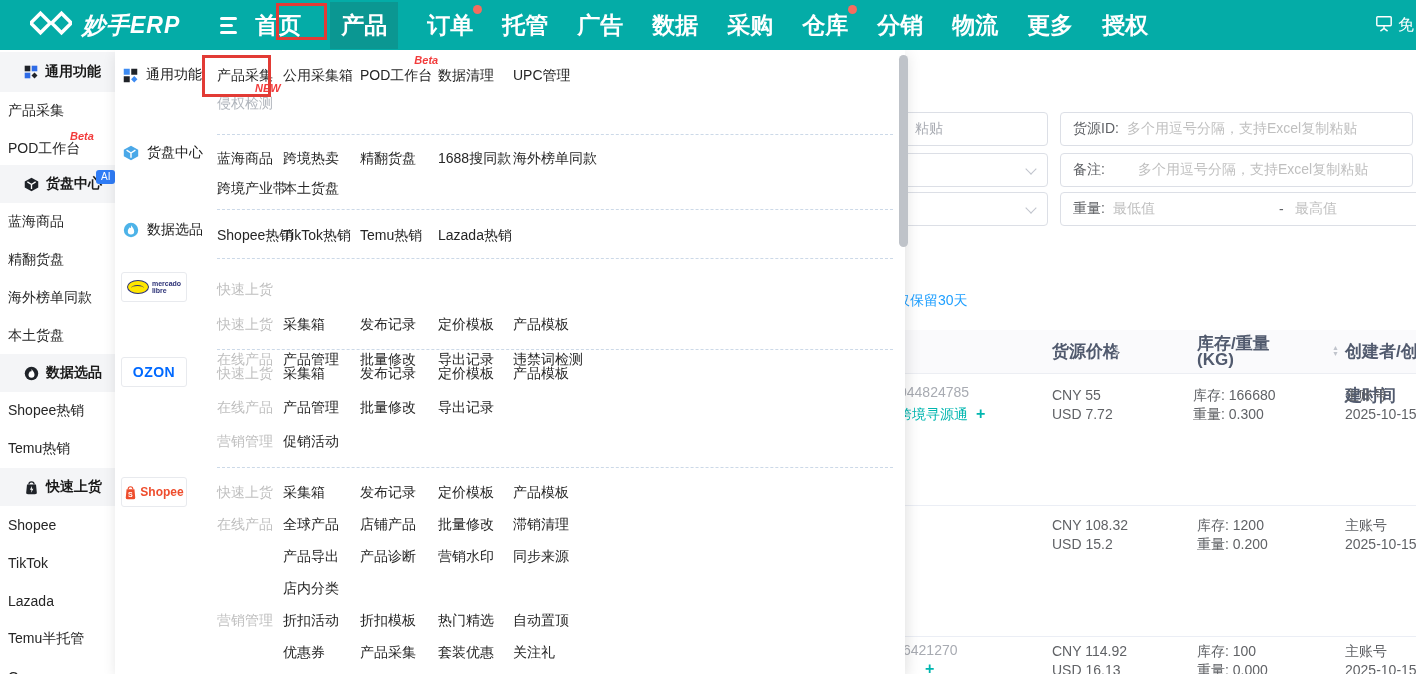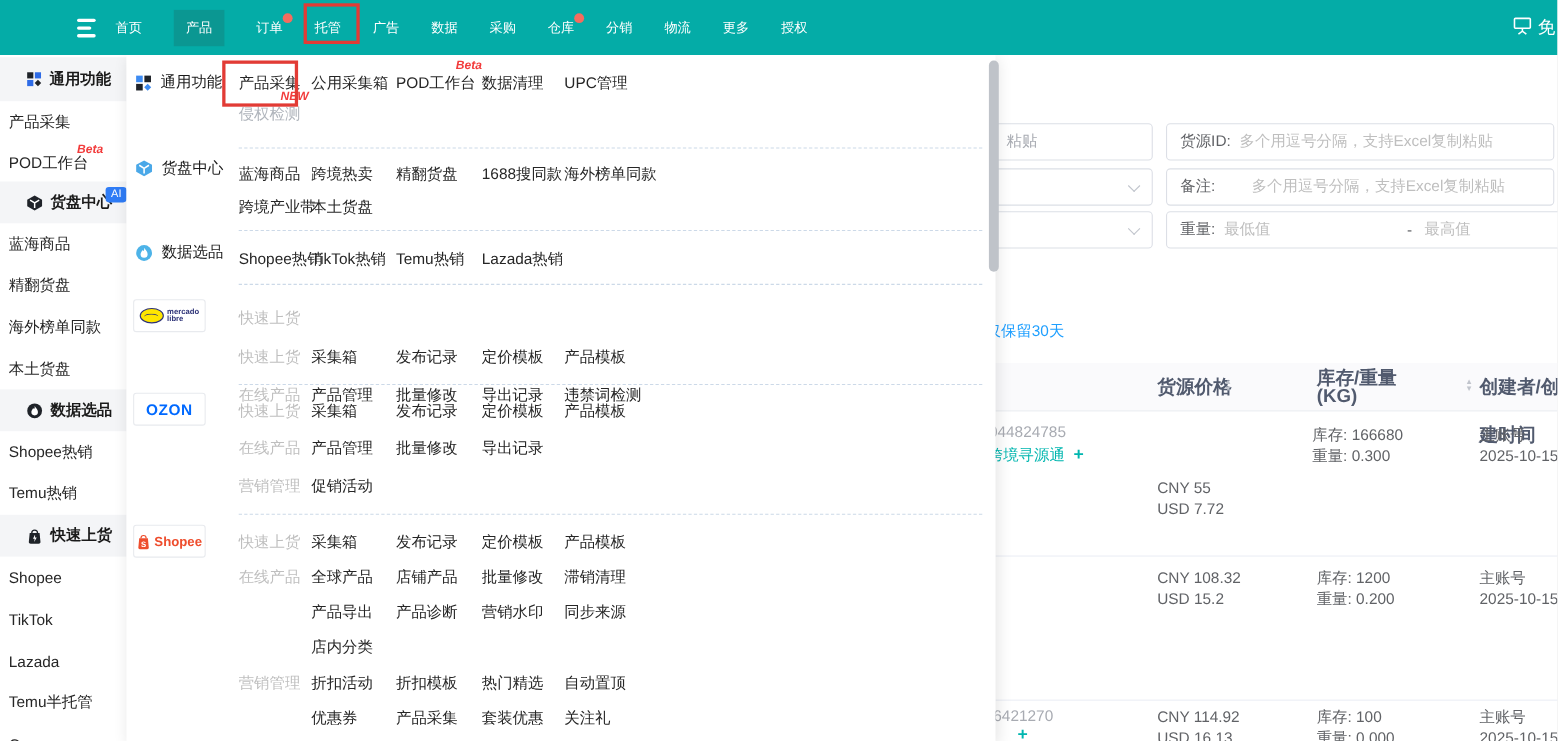--- a/index.html
+++ b/index.html
@@ -7,21 +7,21 @@
   .stage{position:relative;width:1416px;height:674px;background:#fff;overflow:hidden;}
 
   
   .topbar{position:absolute;left:0;top:0;width:1416px;height:50px;background:#04ACA7;display:flex;align-items:center;padding-left:30px;z-index:8;}
   .logo-wrap{display:flex;align-items:center;gap:10px;}
   .logo-text{color:#fff;font-size:23px;font-weight:bold;font-style:italic;letter-spacing:1px;}
   .burger{margin-left:40px;display:flex;flex-direction:column;gap:4px;cursor:pointer;}
   .burger i{display:block;height:3px;border-radius:2px;background:#fff;}
   .burger i:nth-child(1){width:17px}.burger i:nth-child(2){width:13px}.burger i:nth-child(3){width:17px}
   .nav{display:flex;align-items:center;gap:29px;margin-left:18px;}
-  .nitem{position:relative;color:#fff;font-size:12px;font-weight:normal;cursor:pointer;white-space:nowrap;}
+  .nitem{position:relative;color:#fff;font-size:23px;font-weight:bold;cursor:pointer;white-space:nowrap;}
   .nitem.active{background:#0B9792;padding:8px 11px;}
   .navdot{position:absolute;top:-5px;right:-9px;width:9px;height:9px;border-radius:50%;background:#F56C5F;}
   .top-right{position:absolute;right:2px;top:0;height:50px;display:flex;align-items:center;gap:5px;color:#fff;font-size:16px;}
 
   
   .sidebar{position:absolute;left:0;top:50px;width:115px;height:624px;background:#fff;z-index:2;}
   .sgroup{position:absolute;left:0;width:115px;}
   .shead{position:relative;height:38px;background:#F4F5F7;display:flex;align-items:center;padding-left:24px;gap:7px;font-size:14px;color:#1A1A1A;font-weight:bold;cursor:pointer;}
   .shead svg{flex:0 0 auto;}
   .si{position:relative;height:38px;display:flex;align-items:center;padding-left:8px;font-size:14px;color:#262626;cursor:pointer;white-space:nowrap;}
@@ -69,20 +69,29 @@
 
   
   .anno{position:absolute;border:3px solid #E23B35;z-index:10;pointer-events:none;}
 </style>
 </head>
 <body>
 
 <div class="stage">
 
   <div class="topbar">
+    <div class="logo-wrap">
+      <span>
+        <svg width="42" height="26" viewBox="0 0 56 32">
+          <path d="M14 3 L27 16 L14 29 L1 16 Z" fill="none" stroke="#fff" stroke-width="4.5"></path>
+          <path d="M42 3 L55 16 L42 29 L29 16 Z" fill="none" stroke="#fff" stroke-width="4.5"></path>
+        </svg>
+      </span>
+      <span class="logo-text">妙手ERP</span>
+    </div>
     <span class="burger">
         <i></i>
         <i></i>
         <i></i>
       </span>
     <div class="nav">
       <span class="nitem">首页</span>
       <span class="nitem active">产品</span>
       <span class="nitem"><span>订单</span><i class="navdot"></i></span>
       <span class="nitem">托管</span>
@@ -251,21 +260,21 @@
       <span class="th" style="left:292px;top:6px;width:84px;line-height:16px;white-space:normal;">库存/重量(KG)</span>
       <span class="sort" style="left:427px;top:15px;">
           <span>▲</span>
           <span>▼</span>
         </span>
       <span class="th" style="left:440px;line-height:44px;">创建者/创建时间</span>
     </div>
 
     <span class="idtxt" style="left:-6px;top:334px;">044824785</span>
     <span class="tagtxt" style="left:-7px;top:355px;"><span>跨境寻源通</span><span class="plus">+</span></span>
-    <div class="cell2" style="left:147px;top:336px;margin-top:48px;">
+    <div class="cell2" style="left:147px;top:336px;">
       <div>CNY 55</div>
         <div>USD 7.72</div>
     </div>
     <div class="cell2" style="left:288px;top:336px;">
       <div>库存: 166680</div>
         <div>重量: 0.300</div>
     </div>
     <div class="cell2" style="left:440px;top:336px;">
       <div>主账号</div>
         <div>2025-10-15</div>

